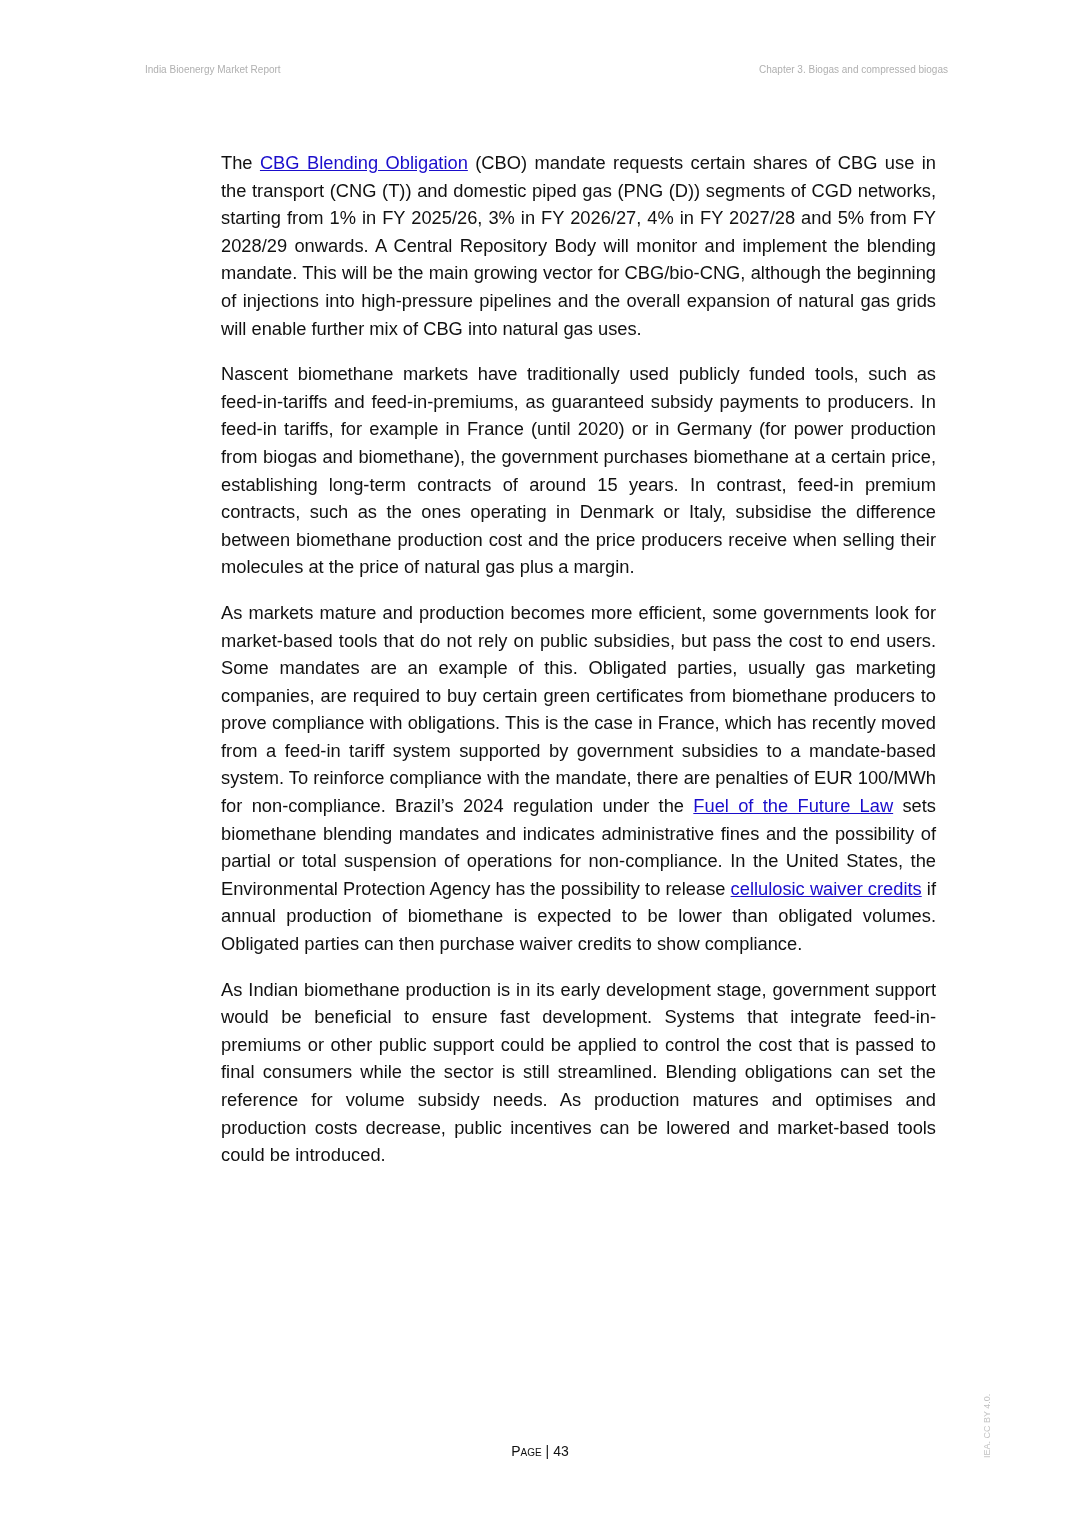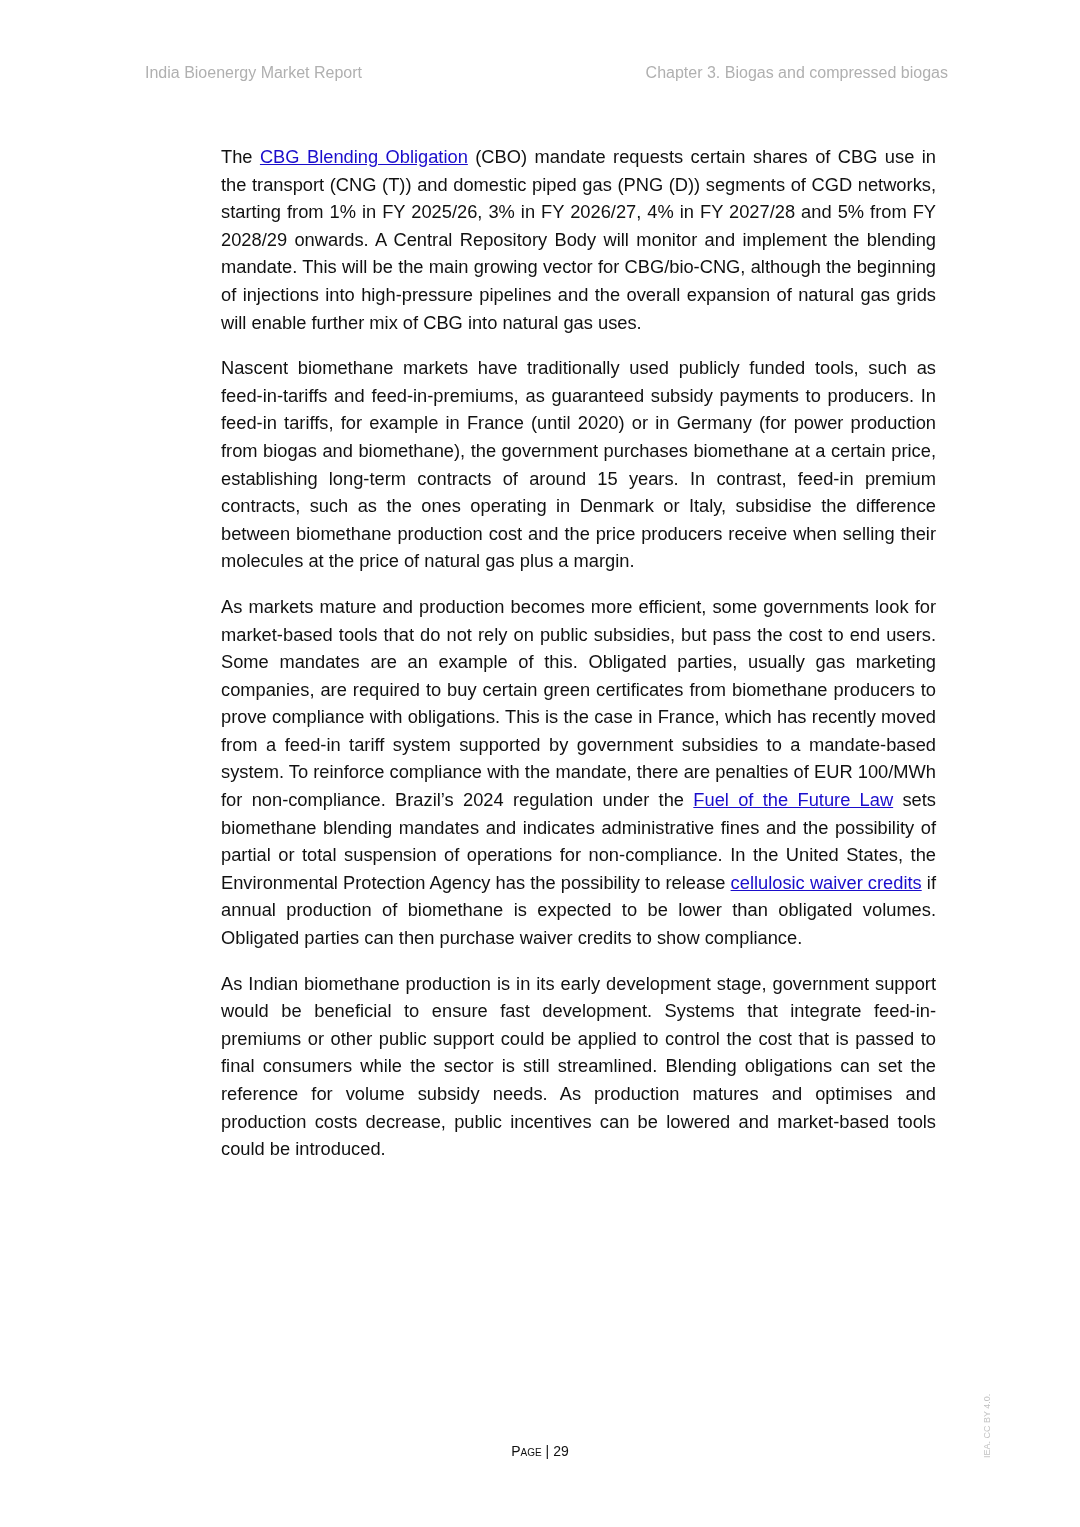--- a/index.html
+++ b/index.html
@@ -1,21 +1,21 @@
 <!DOCTYPE html>
 <html><head>
 <meta charset="utf-8">
 <style>
   html, body { margin: 0; padding: 0; background: #ffffff; }
   body { width: 1080px; height: 1527px; position: relative; overflow: hidden;
          font-family: "Liberation Sans", sans-serif; color: #111; }
-  .hdr { position: absolute; top: 64px; font-size: 16px; color: #b0b0b0; }
+  .hdr { position: absolute; top: 64px; font-size: 10px; color: #b0b0b0; }
   .hdr.left { left: 145px; }
   .hdr.right { right: 132px; }
-  .content { position: absolute; left: 221px; top: 143px; width: 715px; }
+  .content { position: absolute; left: 221px; top: 149px; width: 715px; }
   .content p { margin: 0 0 18px 0; font-size: 18.3px; line-height: 27.6px;
                text-align: justify; color: #111; }
   a.lnk { color: #1a0dcc; text-decoration: underline; }
   .footer { position: absolute; top: 1443px; left: 0; width: 1080px; text-align: center;
             font-size: 14px; color: #111; }
   .footer .sc { font-variant: small-caps; }
   .license { position: absolute; left: 982px; top: 1458px; font-size: 9px; color: #c2c2c2;
              transform: rotate(-90deg); transform-origin: left top; white-space: nowrap; }
 </style>
 </head>
@@ -24,15 +24,15 @@
 <div class="hdr left">India Bioenergy Market Report</div>
 <div class="hdr right">Chapter 3. Biogas and compressed biogas</div>
 
 <div class="content">
   <p><span>The </span><a class="lnk" href="#">CBG Blending Obligation</a><span> (CBO) mandate requests certain shares of CBG use in the transport (CNG (T)) and domestic piped gas (PNG (D)) segments of CGD networks, starting from 1% in FY 2025/26, 3% in FY 2026/27, 4% in FY 2027/28 and 5% from FY 2028/29 onwards. A Central Repository Body will monitor and implement the blending mandate. This will be the main growing vector for CBG/bio-CNG, although the beginning of injections into high-pressure pipelines and the overall expansion of natural gas grids will enable further mix of CBG into natural gas uses.</span></p>
   <p>Nascent biomethane markets have traditionally used publicly funded tools, such as feed-in-tariffs and feed-in-premiums, as guaranteed subsidy payments to producers. In feed-in tariffs, for example in France (until 2020) or in Germany (for power production from biogas and biomethane), the government purchases biomethane at a certain price, establishing long-term contracts of around 15 years. In contrast, feed-in premium contracts, such as the ones operating in Denmark or Italy, subsidise the difference between biomethane production cost and the price producers receive when selling their molecules at the price of natural gas plus a margin.</p>
   <p><span>As markets mature and production becomes more efficient, some governments look for market-based tools that do not rely on public subsidies, but pass the cost to end users. Some mandates are an example of this. Obligated parties, usually gas marketing companies, are required to buy certain green certificates from biomethane producers to prove compliance with obligations. This is the case in France, which has recently moved from a feed-in tariff system supported by government subsidies to a mandate-based system. To reinforce compliance with the mandate, there are penalties of EUR 100/MWh for non-compliance. Brazil’s 2024 regulation under the </span><a class="lnk" href="#">Fuel of the Future Law</a><span> sets biomethane blending mandates and indicates administrative fines and the possibility of partial or total suspension of operations for non-compliance. In the United States, the Environmental Protection Agency has the possibility to release </span><a class="lnk" href="#">cellulosic waiver credits</a><span> if annual production of biomethane is expected to be lower than obligated volumes. Obligated parties can then purchase waiver credits to show compliance.</span></p>
   <p>As Indian biomethane production is in its early development stage, government support would be beneficial to ensure fast development. Systems that integrate feed-in-premiums or other public support could be applied to control the cost that is passed to final consumers while the sector is still streamlined. Blending obligations can set the reference for volume subsidy needs. As production matures and optimises and production costs decrease, public incentives can be lowered and market-based tools could be introduced.</p>
 </div>
 
-<div class="footer"><span class="sc">Page</span><span> | </span><span>29</span></div>
+<div class="footer"><span class="sc">Page</span><span> | </span><span>43</span></div>
 
 <div class="license">IEA. CC BY 4.0.</div>
 
 </body></html>

